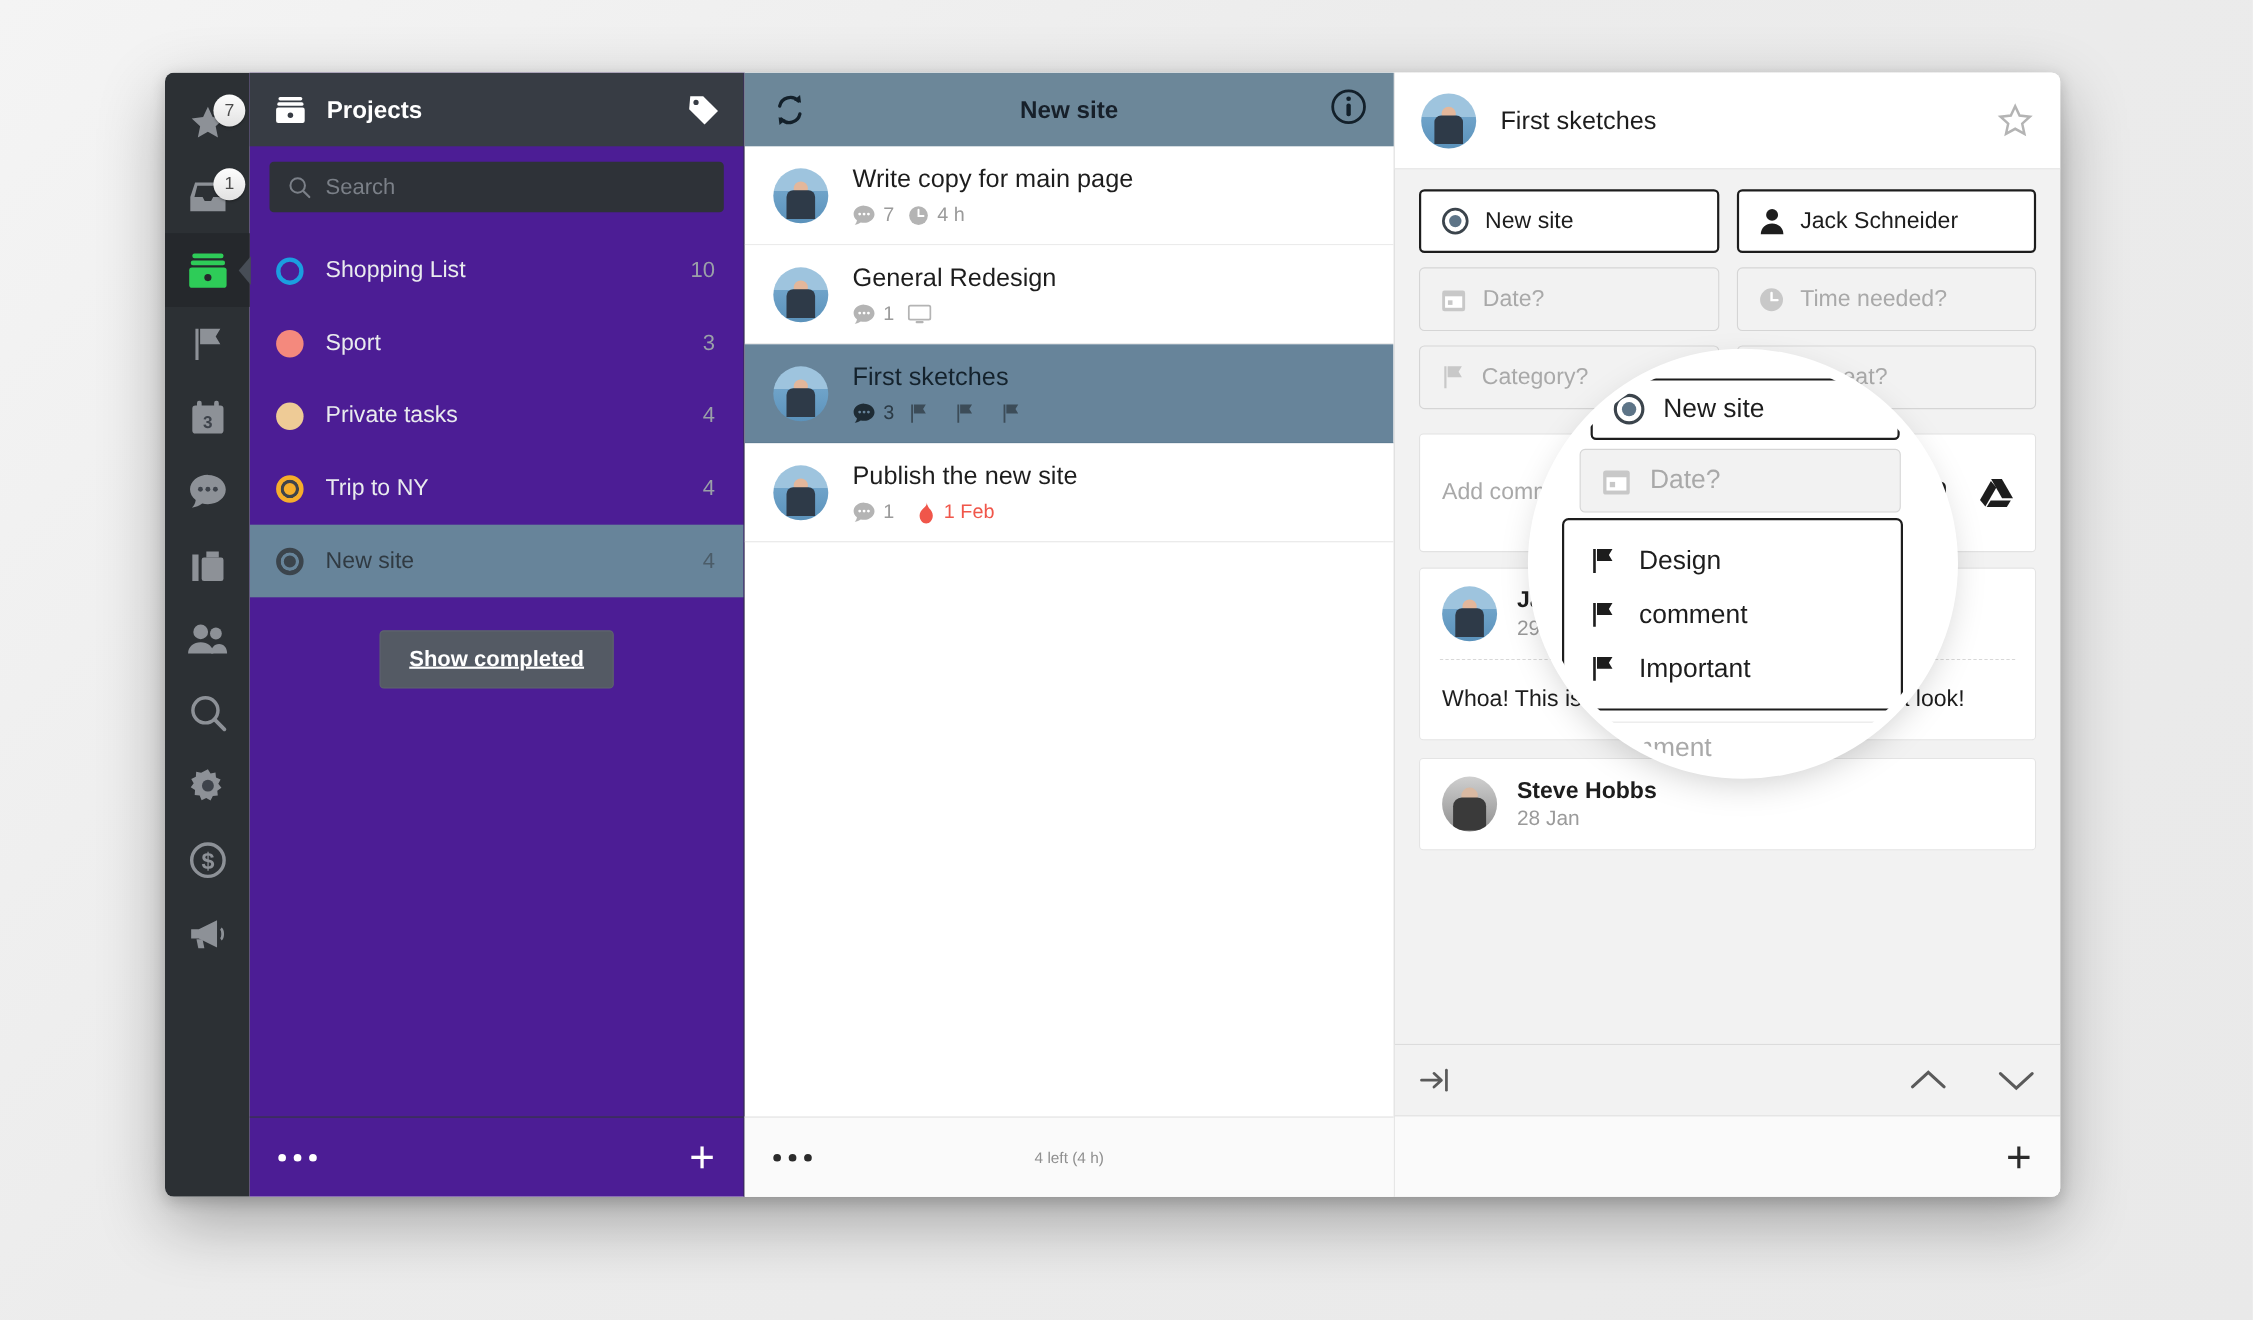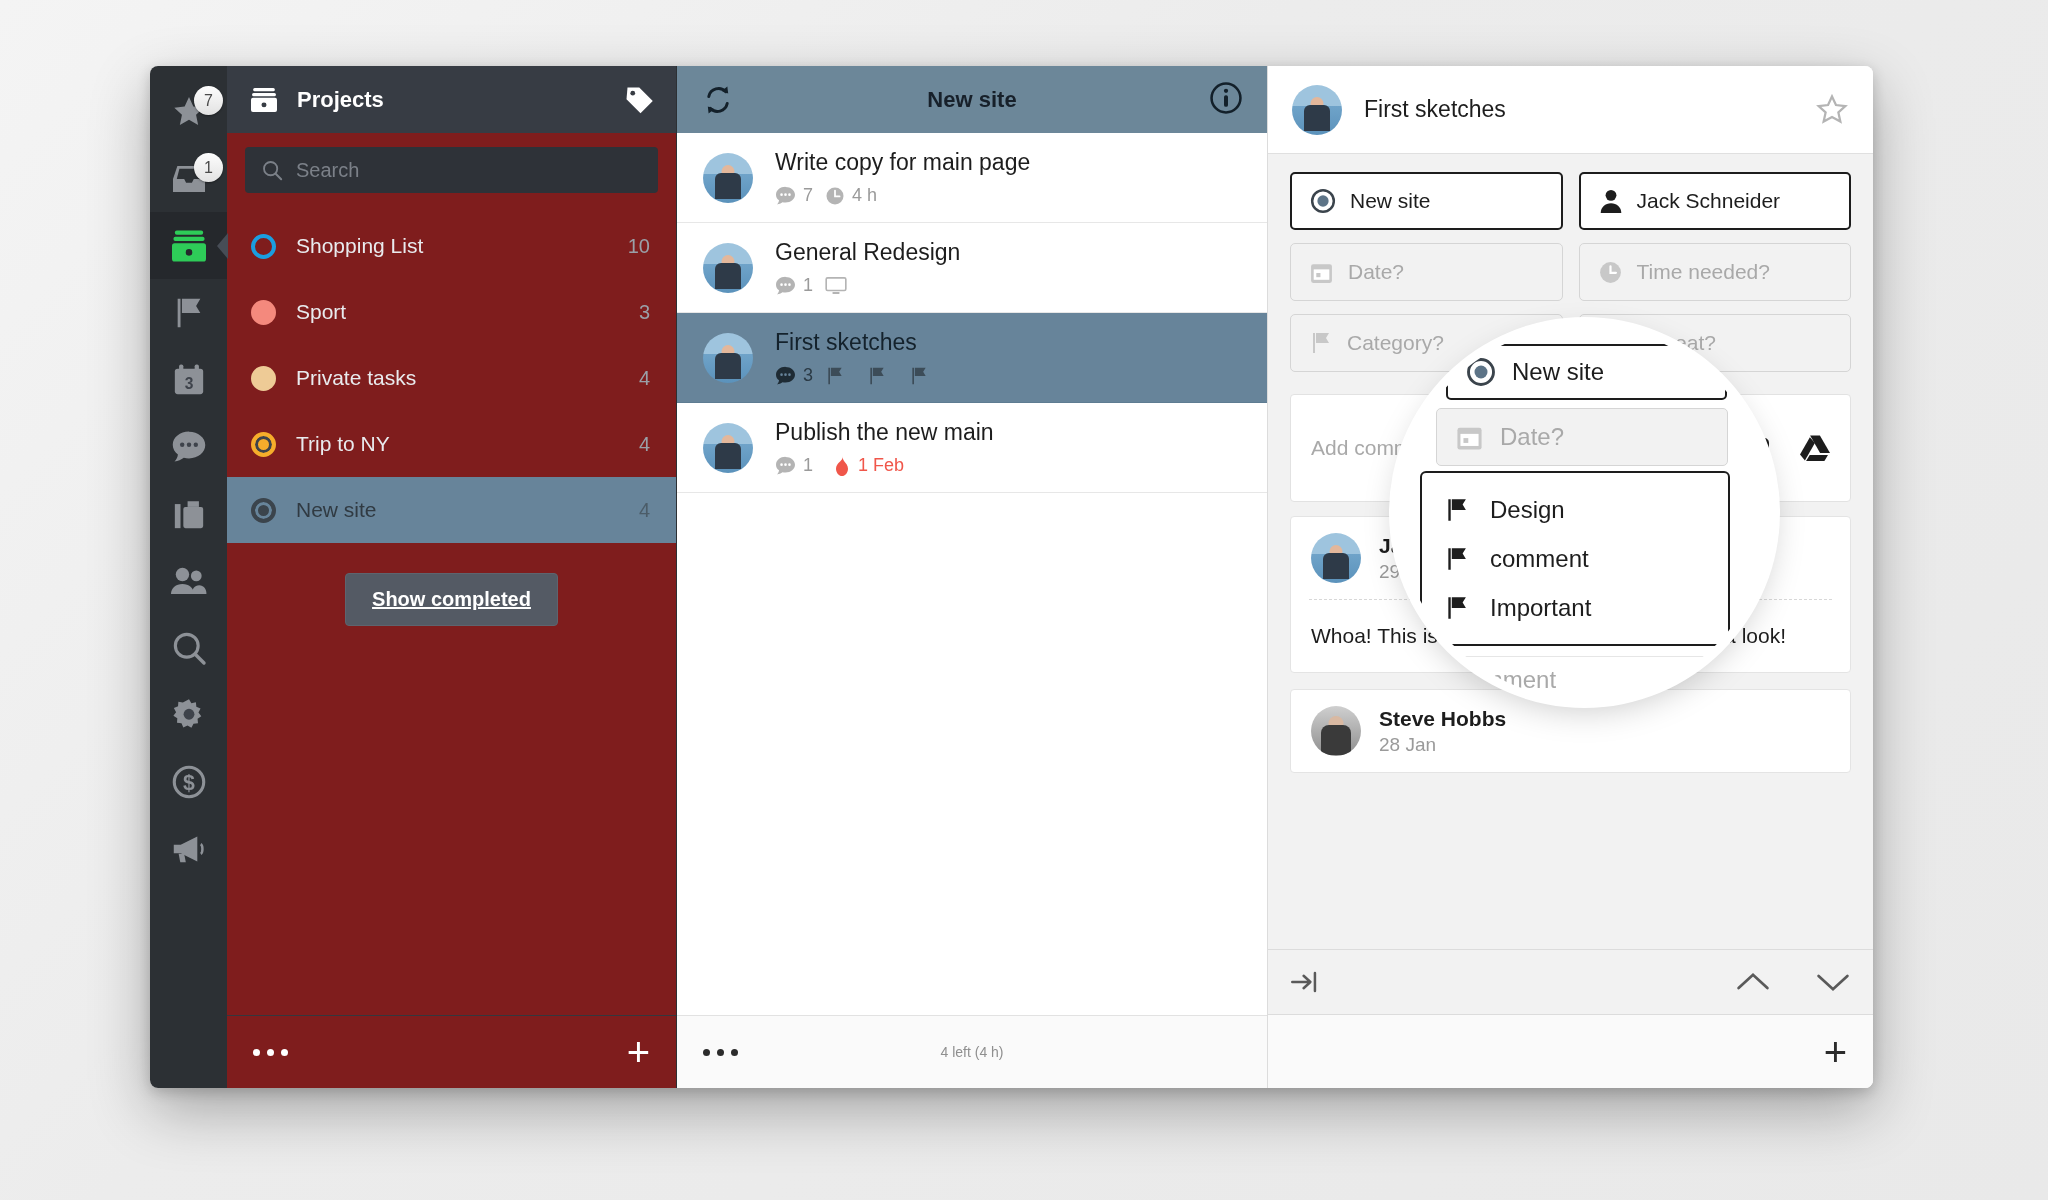--- a/index.html
+++ b/index.html
@@ -75,21 +75,21 @@
     border-radius: 50%;
     background: linear-gradient(#fdfdfd,#e2e2e2);
     color: #4a4a4a; font-size: 16px;
     display: flex; align-items: center; justify-content: center;
     box-shadow: 0 1px 2px rgba(0,0,0,.35);
   }
 
   
   .projects {
     width: 450px; flex: 0 0 450px;
-    background: #7f1d1d;
+    background: #4c1d95;
     display: flex; flex-direction: column;
     border-right: 1px solid #2c3034;
   }
   .proj-head {
     height: 67px; flex: 0 0 67px;
     background: #373c44;
     display: flex; align-items: center;
     padding: 0 22px;
     gap: 18px;
   }
@@ -590,21 +590,21 @@
                       <path fill="#3c4c58" d="M4 2h2v20H4zM7 2h13l-3 5 3 5H7z"></path>
                     </svg>
                 </span>
               </div>
             </div>
           </div>
 
           <div class="task-row">
             <span class="avatar"></span>
             <div class="task-main">
-              <div class="task-title">Publish the new main</div>
+              <div class="task-title">Publish the new site</div>
               <div class="task-meta">
                 <span class="meta-item">
                   <svg width="21" height="19" viewBox="0 0 24 22">
                     <path fill="#b4b4b4" d="M12 1C5.9 1 1 5 1 10c0 2.6 1.3 5 3.5 6.6-.2 1.9-1 3.4-2.3 4.7 2.4-.3 4.6-1.2 6.3-2.5 1.1.3 2.3.4 3.5.4 6.1 0 11-4 11-9s-4.9-9-11-9z"></path>
                     <circle cx="7.4" cy="10" r="1.5" fill="#fff"></circle>
                       <circle cx="12" cy="10" r="1.5" fill="#fff"></circle>
                       <circle cx="16.6" cy="10" r="1.5" fill="#fff"></circle>
                   </svg>
                   <span>1</span>
                 </span>

